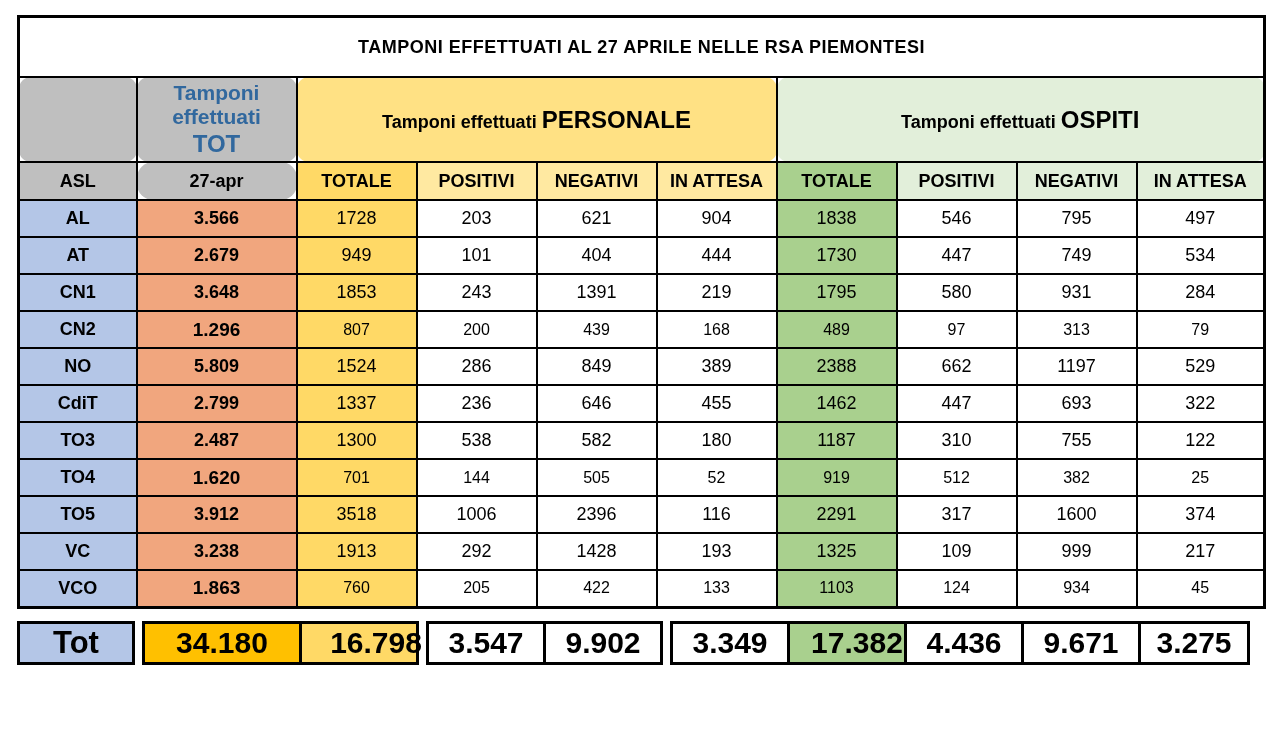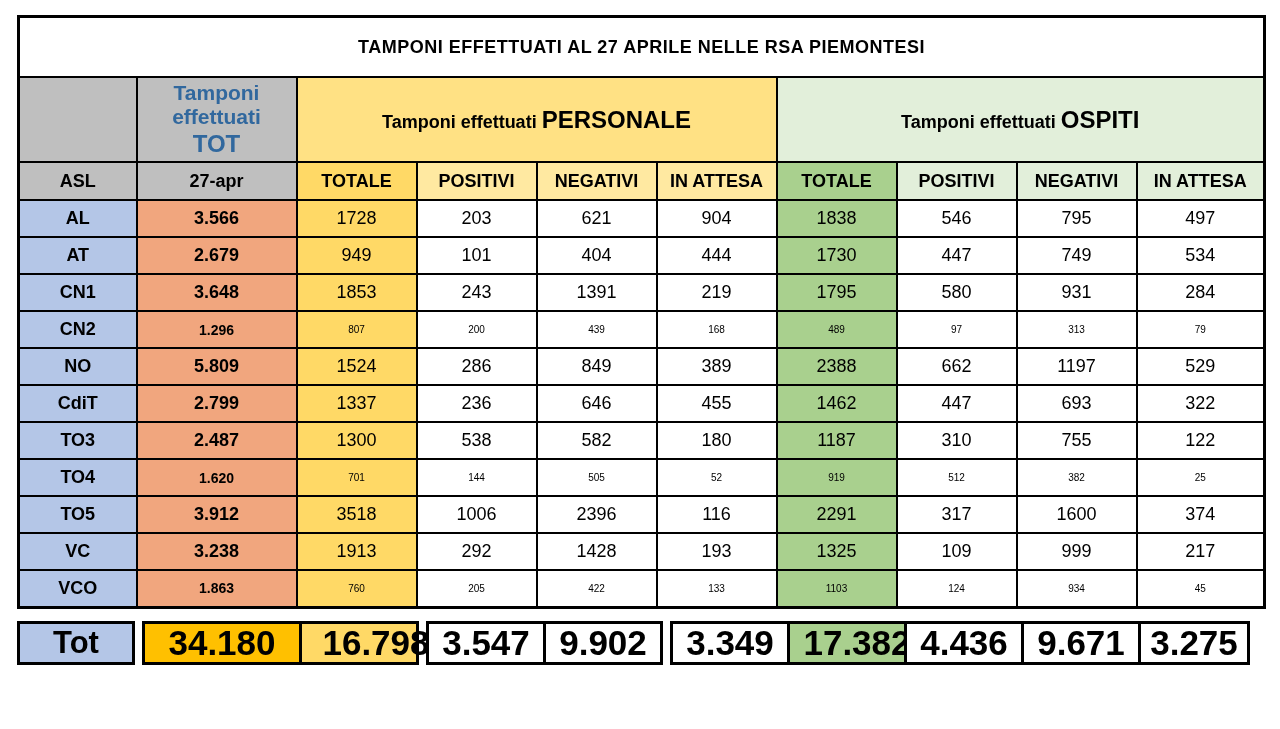--- a/index.html
+++ b/index.html
@@ -9,52 +9,52 @@
   table.main{
     border-collapse:collapse;table-layout:fixed;width:1246px;
     margin:15px 0 0 17px;border:3px solid #000;
   }
   table.main td,table.main th{
     border:2px solid #000;text-align:center;vertical-align:middle;padding:0;
     color:#000;font-size:18px;background:#fff;overflow:hidden;white-space:nowrap;
   }
   tr.title-row td{height:58px;}
   .title{color:#FF0000;font-weight:700;font-size:32px;letter-spacing:.5px;}
-  tr.group-row td{height:83px;}
+  tr.group-row td{height:83px;border-radius:12px;}
   tr.colhead-row td{height:36px;}
   tr.data-row{height:37px;margin-top:23px;}
 
   .c-gray{background:#BFBFBF !important;}
   .c-blue{background:#B4C6E7 !important;}
   .c-salmon{background:#F1A67E !important;}
   .c-yellow{background:#FFD966 !important;padding-left:34px;}
   .c-yellow-light{background:#FFE184 !important;}
   .c-yellow-sub{background:#FFE9A1 !important;}
   .c-green{background:#A9D08E !important;padding-left:20px;}
   .c-green-light{background:#E2EFDA !important;}
   .c-gold{background:#FFC000 !important;}
   .group{font-weight:700;font-size:22px;color:#31689E;}
   .group .emph{font-size:24px;}
   .stack span{display:block;line-height:1.18;font-weight:700;font-size:21px;color:#31689E;}
   .stack .emph{font-size:24px;}
   .sub{font-weight:700;font-size:17px;color:#31689E;}
   .asl{font-weight:700;font-size:31px;color:#000;}
-  .datehead{font-weight:700;font-size:15px;color:#000;}
+  .datehead{font-weight:700;font-size:15px;color:#000;border-radius:16px;}
   th.rowlabel{font-weight:700;font-size:21px;}
   td.totval{font-weight:700;font-size:19px;}
-  tr.small td{font-size:10px;}
-  tr.small td.totval{font-size:14px;}
+  tr.small td{font-size:16px;}
+  tr.small td.totval{font-size:19px;}
 
   .totrow{display:flex;align-items:stretch;width:1252px;margin:12px 0 0 17px;}
   .tgroup{display:flex;}
   .tgap{width:7px;}
   .tcell{
     box-sizing:border-box;border:3px solid #000;height:44px;
     display:flex;align-items:center;justify-content:center;
-    font-weight:700;font-size:35px;color:#000;background:#fff;
+    font-weight:700;font-size:30px;color:#000;background:#fff;
   }
   .tcell + .tcell{margin-left:-3px;}
   .tlabel{font-size:31px;}
   .w-asl{width:118px;}
   .w-tot{width:160px;}
   .w-col{width:120px;}
   .w-last{width:112px;}
 </style>
 </head>
 <body>

